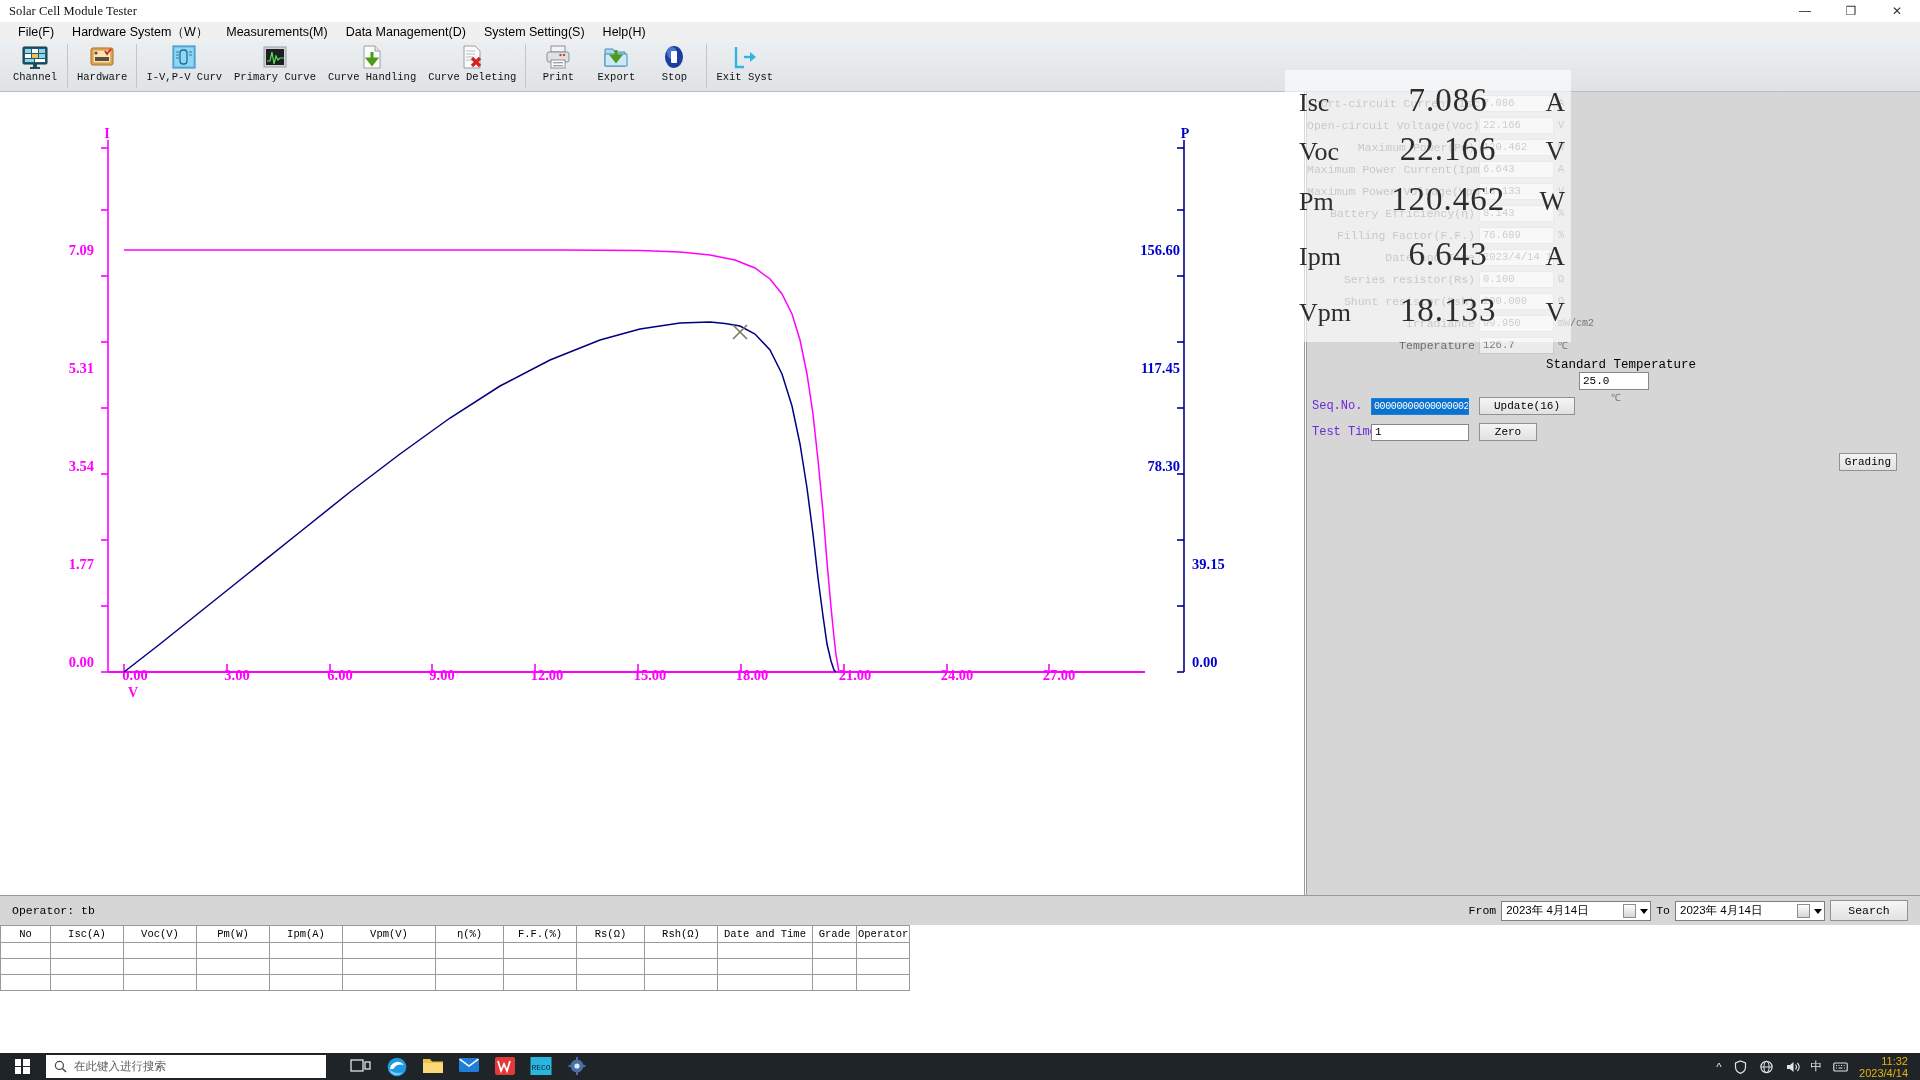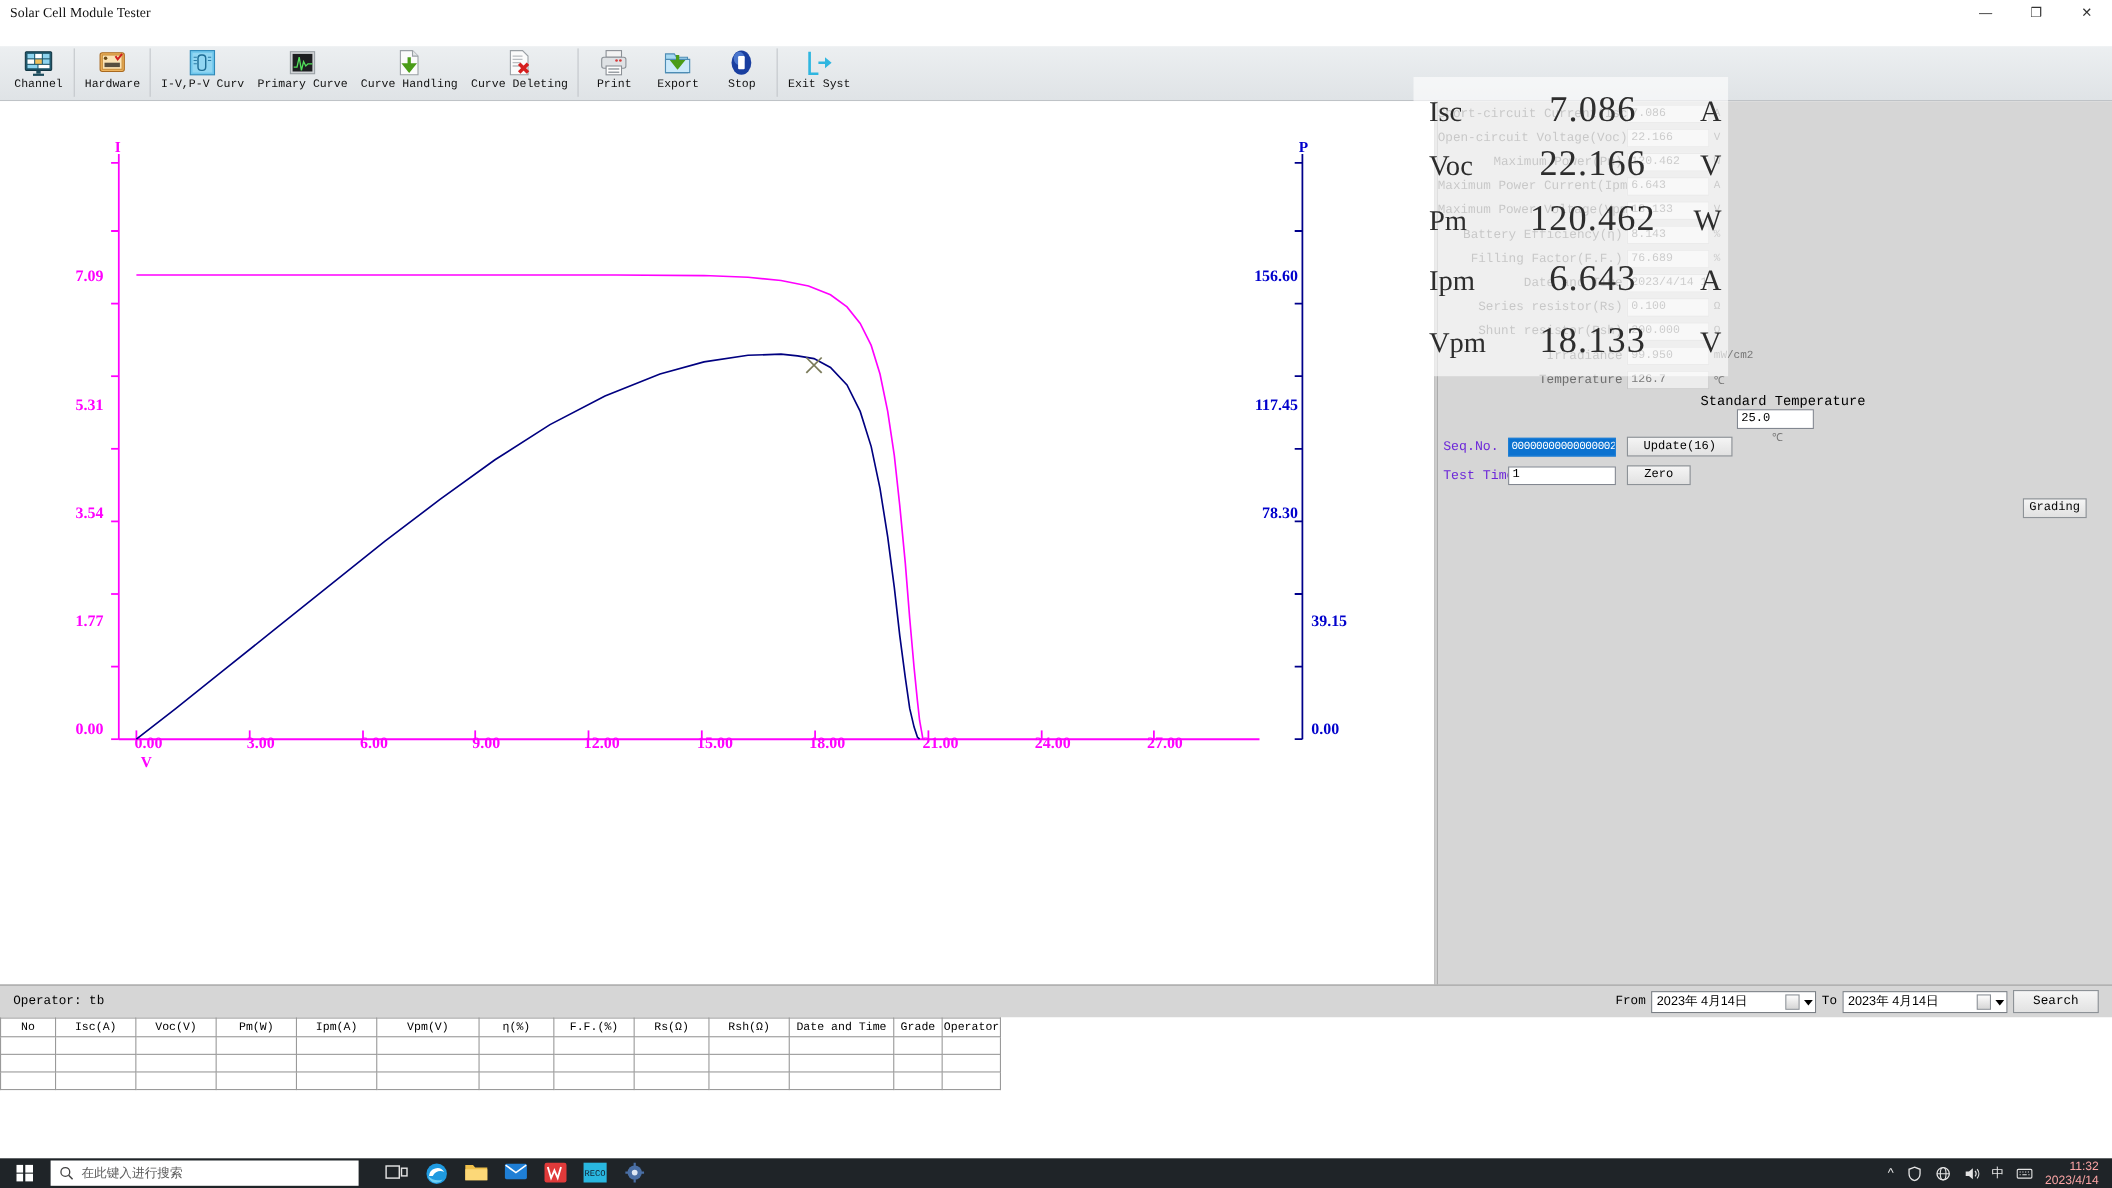--- a/index.html
+++ b/index.html
@@ -150,37 +150,45 @@
   .winlogo span{ background:#ffffff; display:block;}
   .searchbox{
     width:280px;height:23px;background:#fff; margin-left:2px; display:flex; align-items:center;
     padding-left:8px; gap:7px;
   }
   .searchbox .txt{ font-size:11.5px; color:#5b5b5b; font-family:"Liberation Sans", sans-serif;}
   .tbicons{ display:flex; align-items:center; gap:14px; margin-left:24px;}
   .tbicon{ width:22px;height:22px; position:relative; cursor:default;}
   .tray{ position:absolute; right:0; top:0; height:27px; display:flex; align-items:center; gap:11px; padding-right:12px;}
   .tray span{ color:#e9e9e9; font-size:11.5px; font-family:"Liberation Sans", sans-serif;}
-  .clock{ display:flex; flex-direction:column; align-items:flex-end; line-height:12px; color:#fca5a5;}
+  .clock{ display:flex; flex-direction:column; align-items:flex-end; line-height:12px; color:#eab308;}
   .clock div{ font-size:11px;}
 </style>
 </head>
 <body>
 
 <div class="app">
 
   <div class="titlebar">
     <div class="title">Solar Cell Module Tester</div>
     <div class="winbtns">
       <div class="winbtn">—</div>
       <div class="winbtn">❐</div>
       <div class="winbtn close">✕</div>
     </div>
   </div>
 
+  <div class="menubar">
+    <div class="menuitem">File(F)</div>
+    <div class="menuitem">Hardware System（W）</div>
+    <div class="menuitem">Measurements(M)</div>
+    <div class="menuitem">Data Management(D)</div>
+    <div class="menuitem">System Setting(S)</div>
+    <div class="menuitem">Help(H)</div>
+  </div>
 
   <div class="toolbar">
     <div class="tb-item">
       <div class="tb-icon">
         <svg width="26" height="26" viewBox="0 0 26 26">
           <rect x="1" y="3" width="24" height="17" rx="1" fill="#20596d" stroke="#123643"></rect>
           <rect x="3" y="5" width="6" height="4" fill="#8ed4ef"></rect>
             <rect x="10" y="5" width="6" height="4" fill="#fff"></rect>
           <rect x="17" y="5" width="6" height="4" fill="#8ed4ef"></rect>
             <rect x="3" y="10" width="6" height="4" fill="#fff"></rect>

